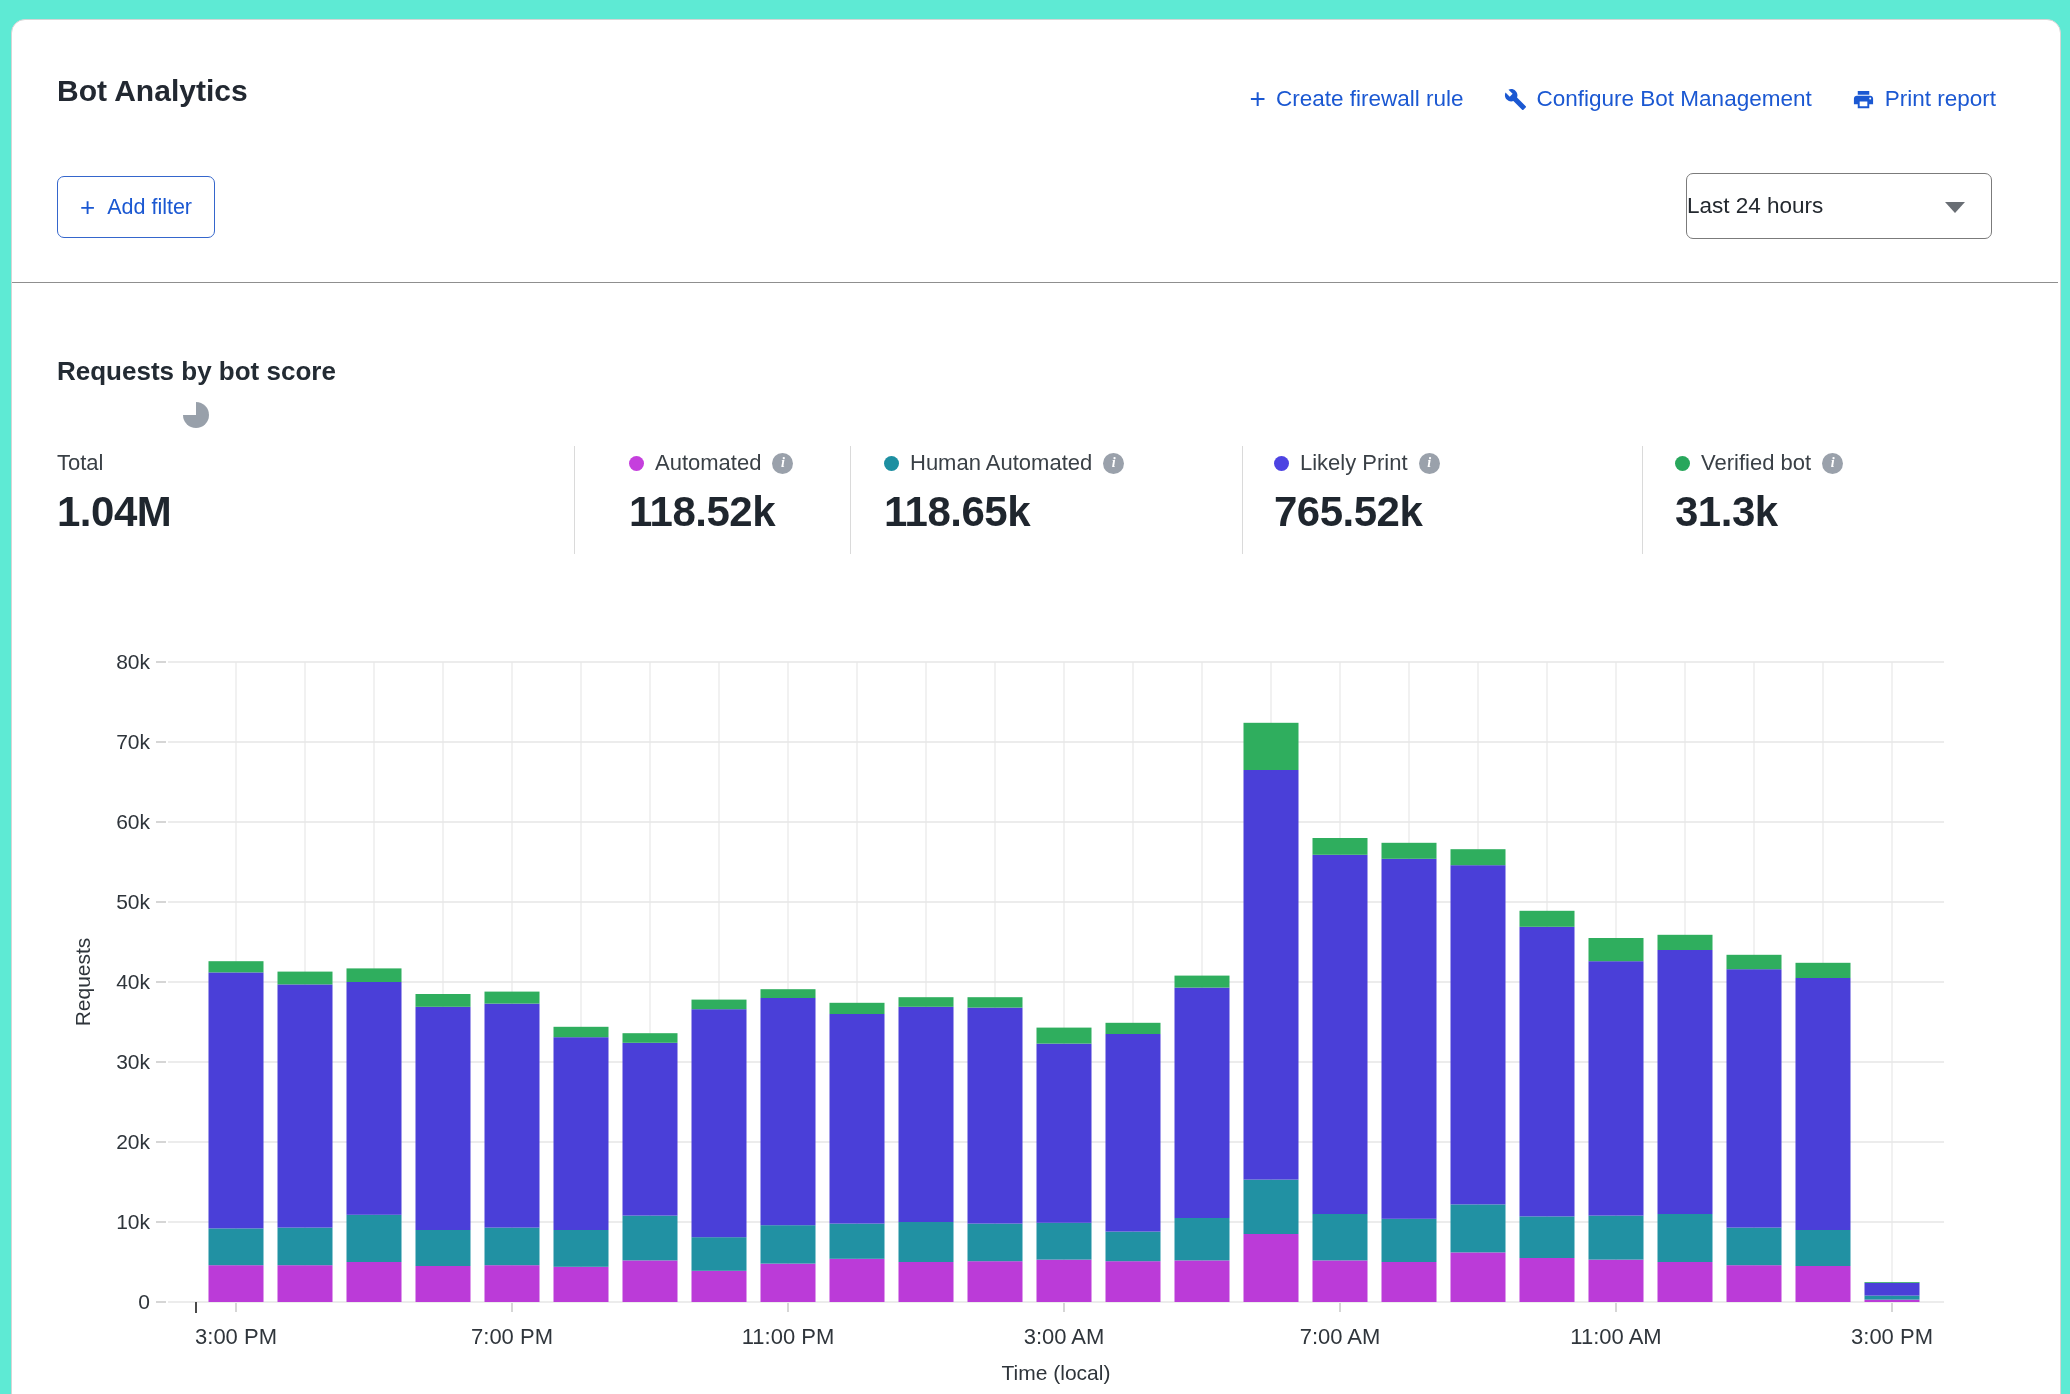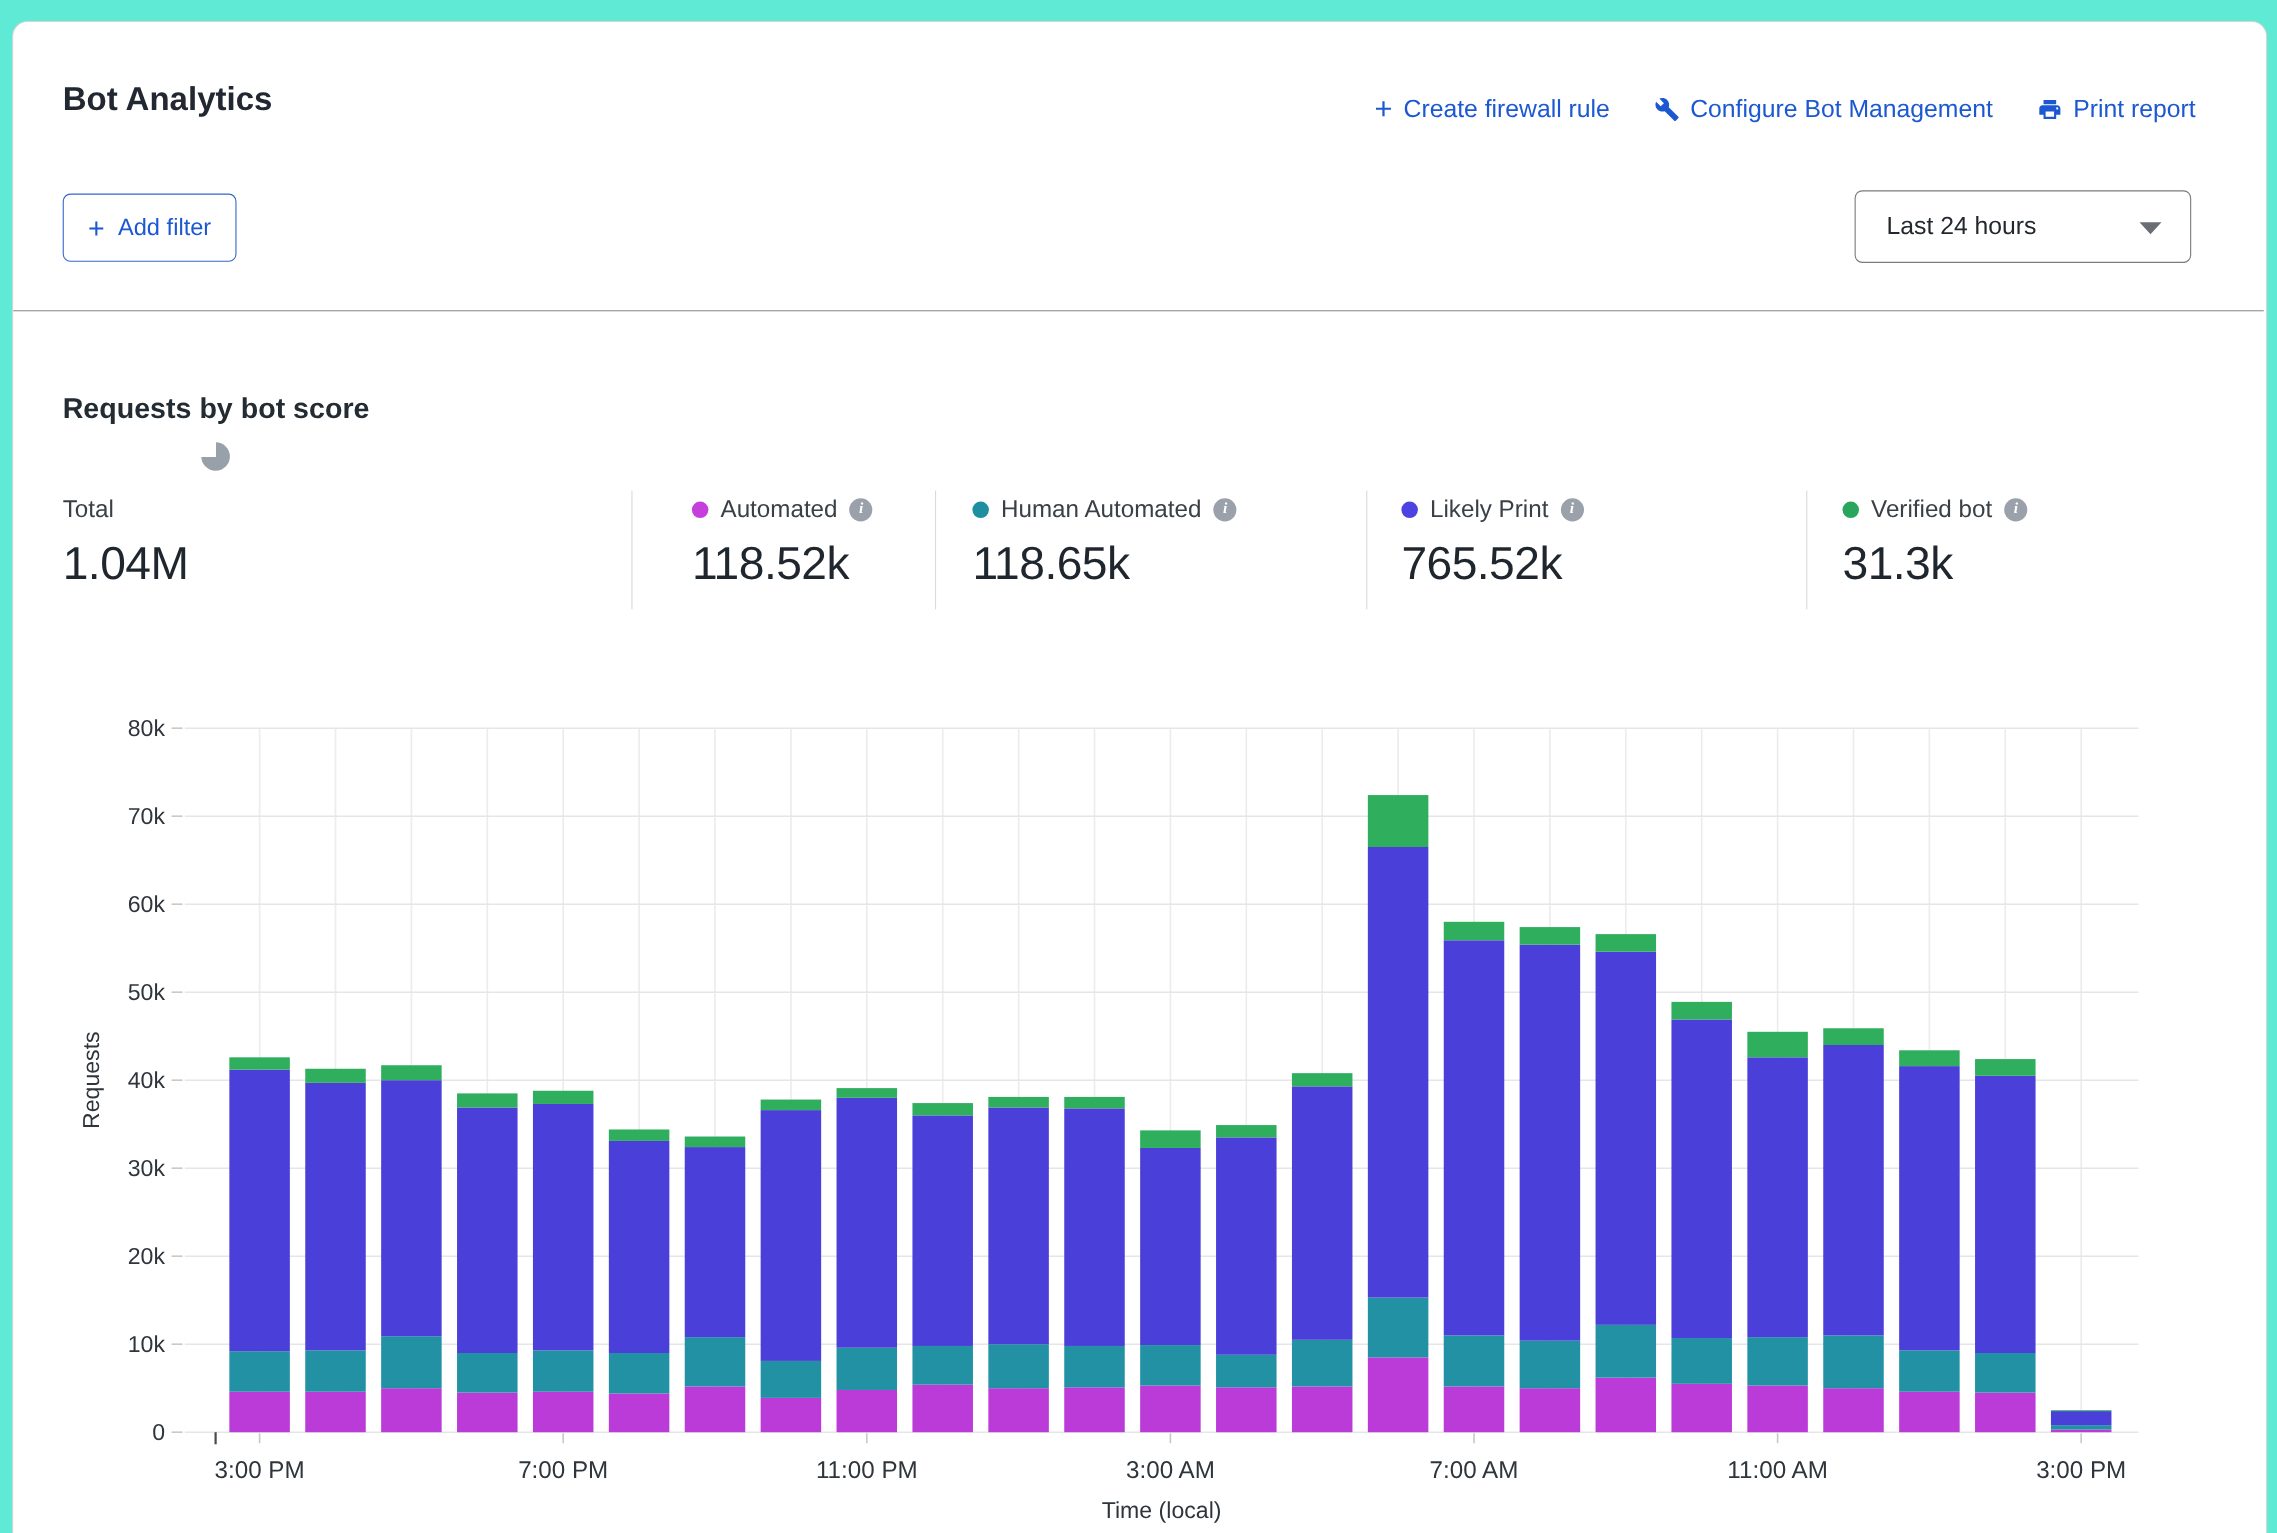--- a/index.html
+++ b/index.html
@@ -11,36 +11,36 @@
   .header-actions{position:absolute;top:86px;right:74px;display:flex;gap:40px;align-items:center;}
   .action-link{display:flex;align-items:center;gap:10px;color:#1b58d2;font-size:22.5px;cursor:pointer;}
   .action-link svg{display:block;}
   .plus-glyph{font-size:28px;font-weight:400;line-height:20px;}
   .add-filter{position:absolute;left:57px;top:176px;height:62px;display:inline-flex;align-items:center;gap:12px;
         padding:0 22px;border:1.5px solid #3566cc;border-radius:7px;color:#1b58d2;font-size:21.5px;
         background:#fff;cursor:pointer;}
   .add-filter .plus-glyph{font-size:26px;}
   .time-select{position:absolute;left:1686px;top:173px;width:304px;height:64px;border:1px solid #7b7b7b;
         border-radius:7px;background:#fff;display:flex;align-items:center;cursor:pointer;}
-  .time-select-label{margin-left:28px;font-size:22.5px;color:#23282e;}
+  .time-select-label{font-size:22.5px;color:#23282e;}
   .caret-down{position:absolute;right:26px;top:28px;width:0;height:0;
         border-left:10px solid transparent;border-right:10px solid transparent;border-top:11px solid #696e74;}
   .header-divider{position:absolute;left:12px;top:282px;width:2046px;height:1px;background:#8f8f8f;}
   .section-title-row{position:absolute;left:57px;top:356px;display:flex;align-items:center;gap:15px;flex-direction:column;}
   .section-title{font-size:26px;font-weight:700;color:#232b33;}
   .pie-icon{width:26px;height:26px;border-radius:50%;
         background:conic-gradient(from 270deg,#ffffff 0 25%, #98a0aa 25% 100%);}
   .stat{position:absolute;top:450px;}
   .stat-label-row{display:flex;align-items:center;gap:11px;}
   .stat-dot{width:15px;height:15px;border-radius:50%;flex:0 0 auto;}
   .stat-label{font-size:22px;color:#3a4046;}
   .info-icon{width:21px;height:21px;border-radius:50%;background:#9aa1ab;color:#fff;
         font-size:14px;font-weight:700;display:flex;align-items:center;justify-content:center;
         font-family:"Liberation Serif",serif;font-style:italic;cursor:pointer;}
-  .stat-value{margin-top:12px;font-size:42px;font-weight:400;color:#1f262e;letter-spacing:-0.5px;}
+  .stat-value{margin-top:12px;font-size:42px;font-weight:700;color:#1f262e;letter-spacing:-0.5px;}
   .stat-divider{position:absolute;top:446px;width:1px;height:108px;background:#dadada;}
   #chart-svg{position:absolute;left:0;top:0;pointer-events:none;}
   #chart-svg rect{pointer-events:auto;}
   text{font-family:"Liberation Sans",sans-serif;}
 </style>
 </head>
 <body>
 
 <div class="page">
   <div class="card"></div>

